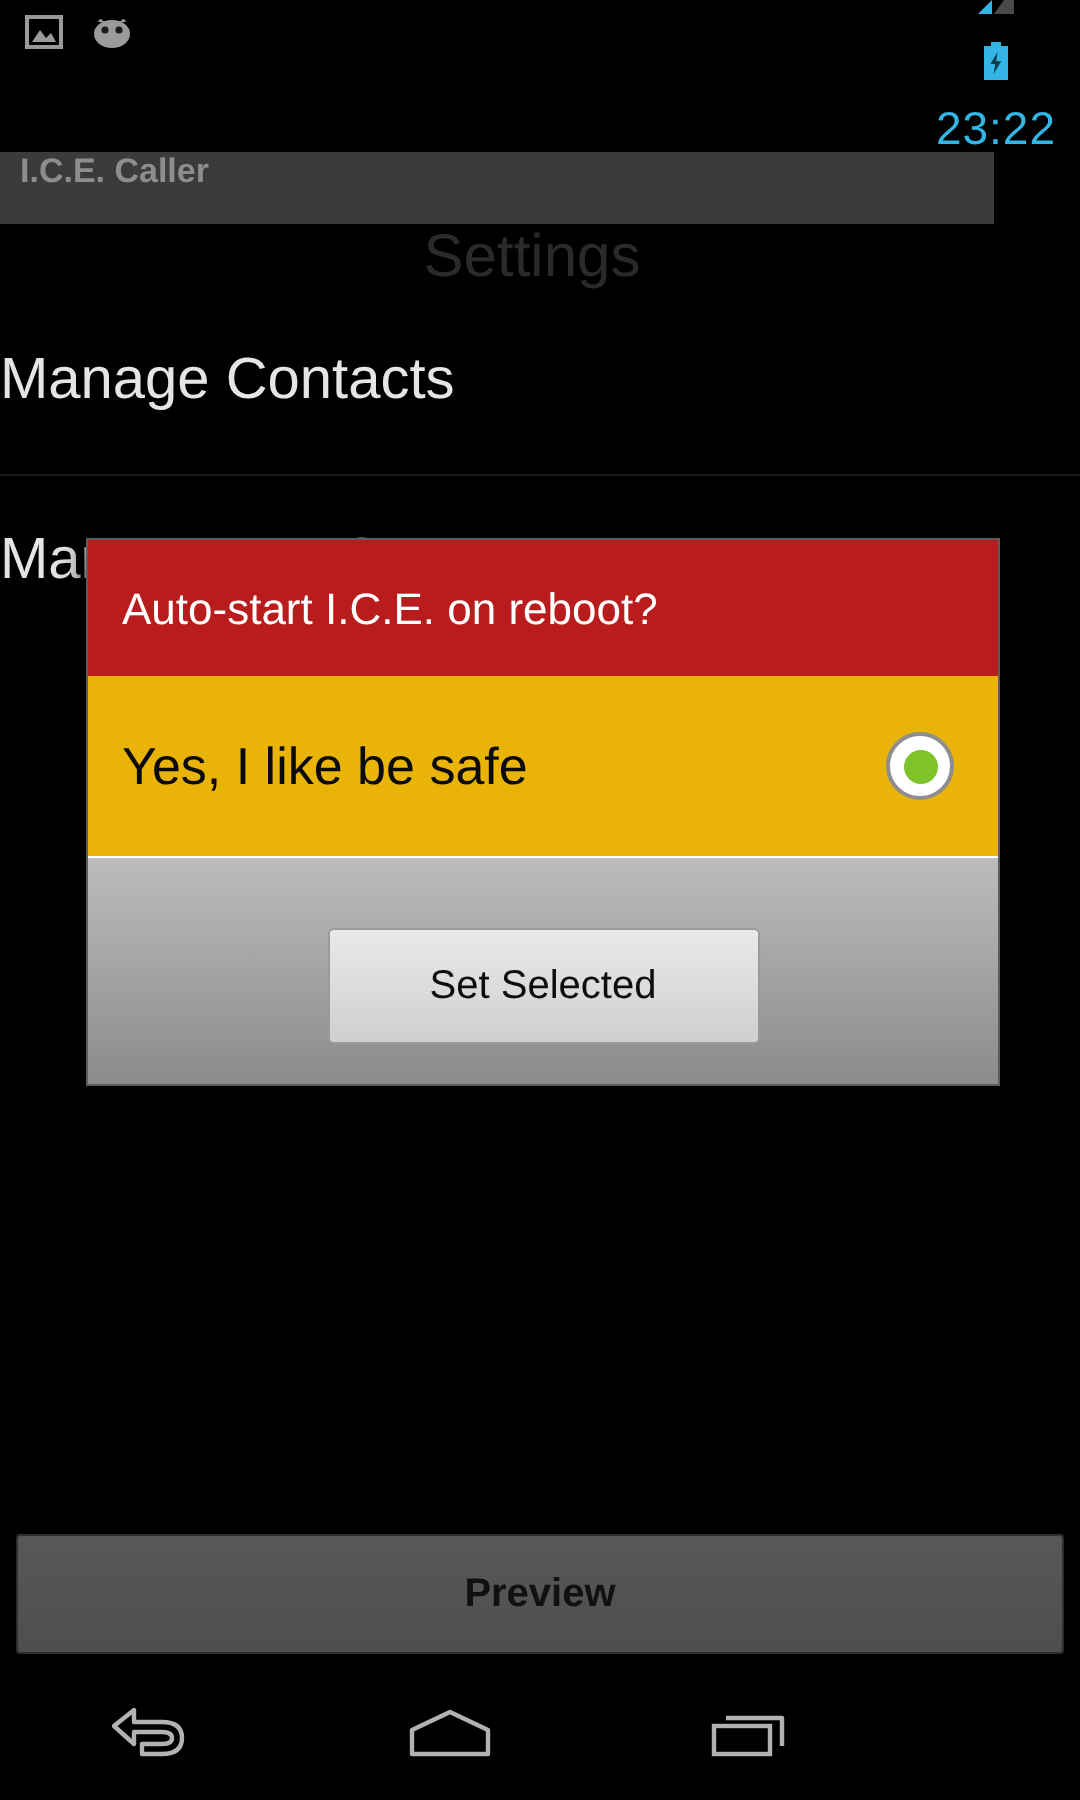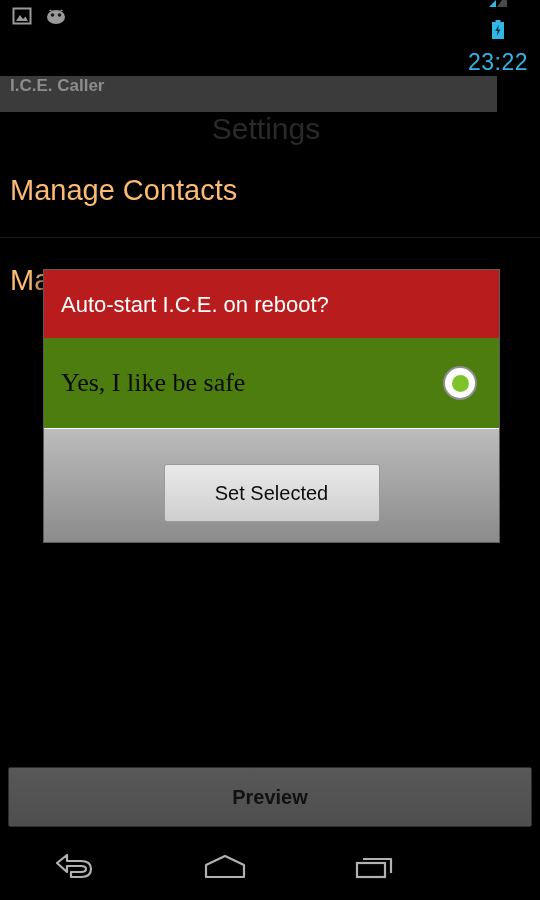--- a/index.html
+++ b/index.html
@@ -30,21 +30,21 @@
   }
 
   
   .activity{ position:absolute; left:0; top:72px; width:540px; height:828px; }
   .act-title{
     position:absolute; top:40px; width:532px; text-align:center;
     font-size:30px; color:#2a2a2a;
   }
   .list-item{
     position:absolute; left:0; width:540px; height:auto;
-    padding-left:10px; font-size:29px; color:#fdba74;
+    padding-left:0; font-size:29px; color:#e5e5e5;
   }
   .li-1{ top:102px; }
   .li-2{ top:192px; }
   .divider{ position:absolute; left:0; width:540px; height:1px; background:#191919; }
   .dv-1{ top:165px; }
 
   .bottom-bar{
     position:absolute; left:0; top:695px; width:540px; height:60px;
     display:flex; gap:10px; padding:0 8px;
   }
@@ -68,21 +68,21 @@
   .dialog{
     position:absolute; left:43px; top:269px; width:457px;
     border:1px solid #5c5c5c;
     box-shadow:0 4px 14px rgba(0,0,0,.9);
     background:#000;
   }
   .dlg-title{
     background:#b91c1c; color:#fff; font-size:22px;
     padding:22px 0 20px 17px;
   }
-  .dlg-body{ background:#4d7c0f;font-family:Liberation Serif, serif; }
+  .dlg-body{ background:#eab308; }
   .opt{
     position:relative; height:90px; display:flex; align-items:center;
     padding-left:17px; padding-right:22px;
   }
   .opt-label{ color:#0a0a0a; font-size:26px; flex:1; }
   .opt + .opt{ border-top:1px solid #dadada; }
   .radio{
     width:34px; height:34px; border-radius:50%;
     border:2px solid #8e8e8e;
     display:flex; align-items:center; justify-content:center;

